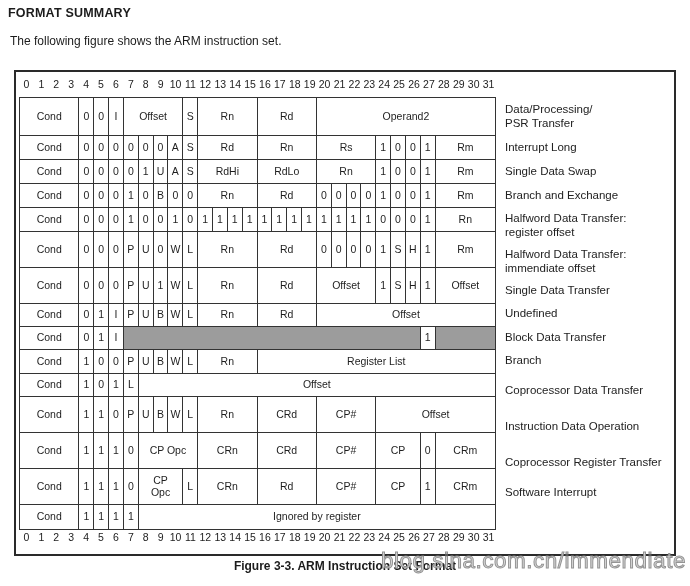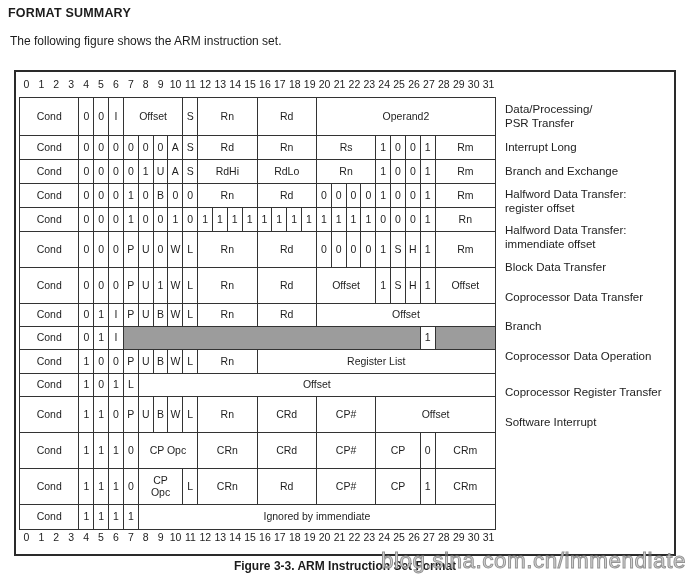--- a/index.html
+++ b/index.html
@@ -301,36 +301,39 @@
         <div class="cell" style="grid-column: span 3;">CP</div>
         <div class="cell" style="grid-column: span 1;">1</div>
         <div class="cell" style="grid-column: span 4;">CRm</div>
       </div>
       <div class="fmt-row" style="height: 24px;">
         <div class="cell" style="grid-column: span 4;">Cond</div>
         <div class="cell" style="grid-column: span 1;">1</div>
         <div class="cell" style="grid-column: span 1;">1</div>
         <div class="cell" style="grid-column: span 1;">1</div>
         <div class="cell" style="grid-column: span 1;">1</div>
-        <div class="cell" style="grid-column: span 24;">Ignored by immendiate</div>
+        <div class="cell" style="grid-column: span 24;">Ignored by register</div>
       </div>
     </div>
   <div class="labels">
       <div class="label" style="height: 38px;">Data/Processing/
 PSR Transfer</div>
       <div class="label" style="height: 24px;">Interrupt Long</div>
+      <div class="label" style="height: 24px;">Single Data Swap</div>
       <div class="label" style="height: 24px;">Branch and Exchange</div>
       <div class="label" style="height: 36px;">Halfword Data Transfer:
 register offset</div>
       <div class="label" style="height: 36px;">Halfword Data Transfer:
 immendiate offset</div>
+      <div class="label" style="height: 23px;">Single Data Transfer</div>
+      <div class="label" style="height: 23px;">Undefined</div>
       <div class="label" style="height: 24px;">Block Data Transfer</div>
+      <div class="label" style="height: 23px;">Branch</div>
       <div class="label" style="height: 36px;">Coprocessor Data Transfer</div>
-      <div class="label" style="height: 23px;">Branch</div>
-      <div class="label" style="height: 36px;">Coprocessor Data Operation</div>
+      <div class="label" style="height: 36px;">Instruction Data Operation</div>
       <div class="label" style="height: 36px;">Coprocessor Register Transfer</div>
       <div class="label" style="height: 24px;">Software Interrupt</div>
     </div>
   <div class="ruler ruler-bottom">
       <span>0</span>
       <span>1</span>
       <span>2</span>
       <span>3</span>
       <span>4</span>
       <span>5</span>

